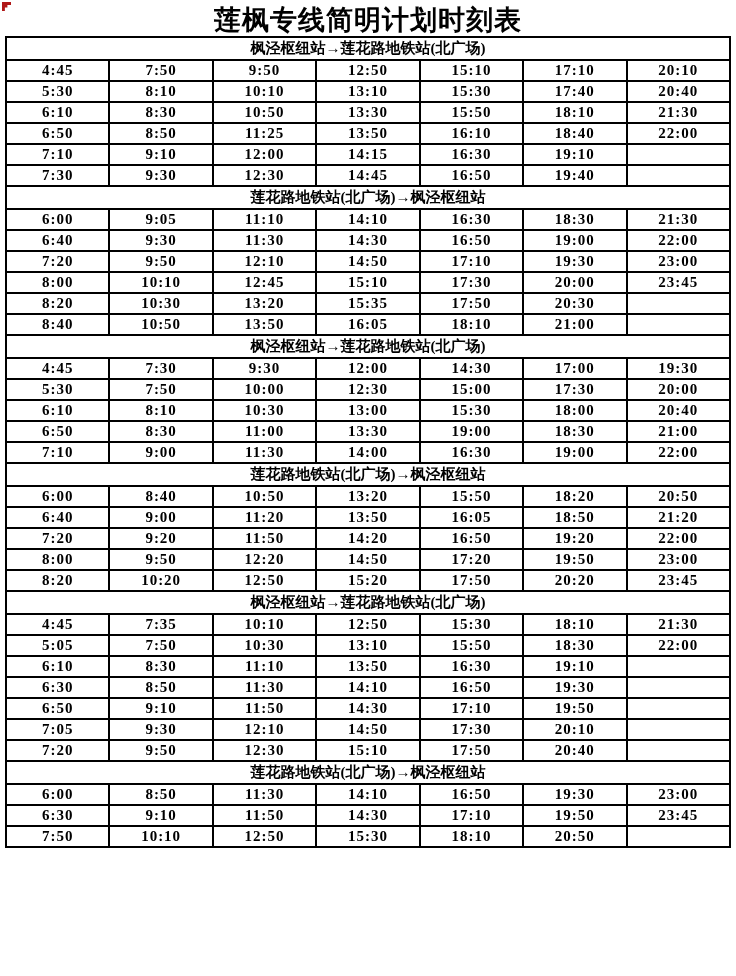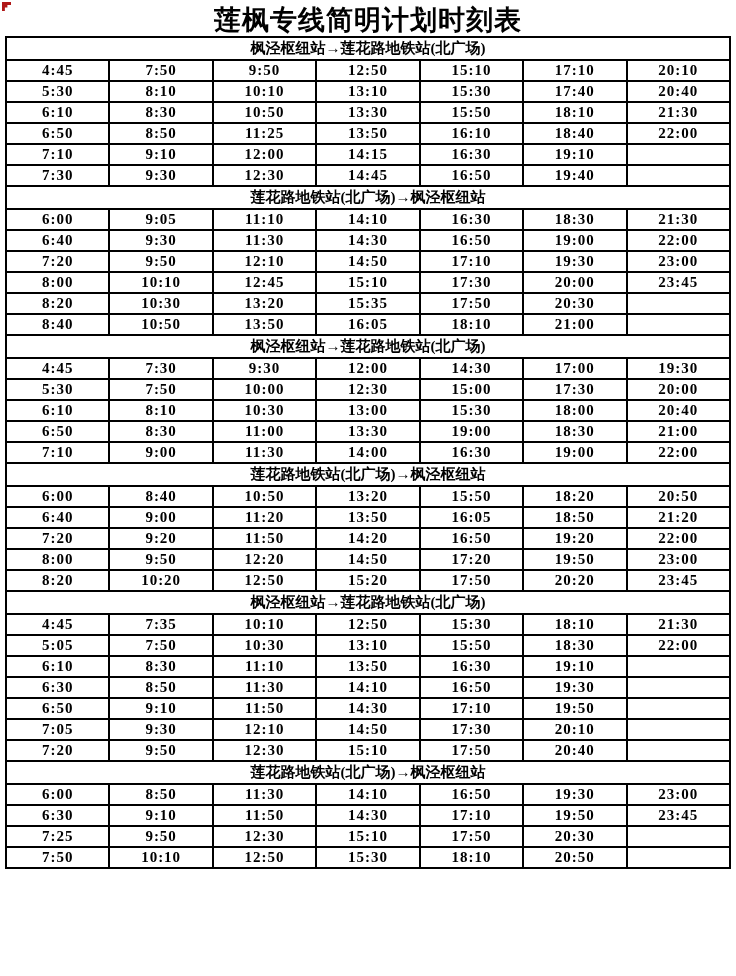--- a/index.html
+++ b/index.html
@@ -360,29 +360,20 @@
         <tr class="data-row">
           <td class="time-cell">6:30</td>
           <td class="time-cell">9:10</td>
           <td class="time-cell">11:50</td>
           <td class="time-cell">14:30</td>
           <td class="time-cell">17:10</td>
           <td class="time-cell">19:50</td>
           <td class="time-cell">23:45</td>
         </tr>
         <tr class="data-row">
-          <td class="time-cell">7:25</td>
-          <td class="time-cell">9:50</td>
-          <td class="time-cell">12:30</td>
-          <td class="time-cell">15:10</td>
-          <td class="time-cell">17:50</td>
-          <td class="time-cell">20:30</td>
-          <td class="time-cell"></td>
-        </tr>
-        <tr class="data-row">
           <td class="time-cell">7:50</td>
           <td class="time-cell">10:10</td>
           <td class="time-cell">12:50</td>
           <td class="time-cell">15:30</td>
           <td class="time-cell">18:10</td>
           <td class="time-cell">20:50</td>
           <td class="time-cell"></td>
         </tr>
       </tbody>
   </table>

